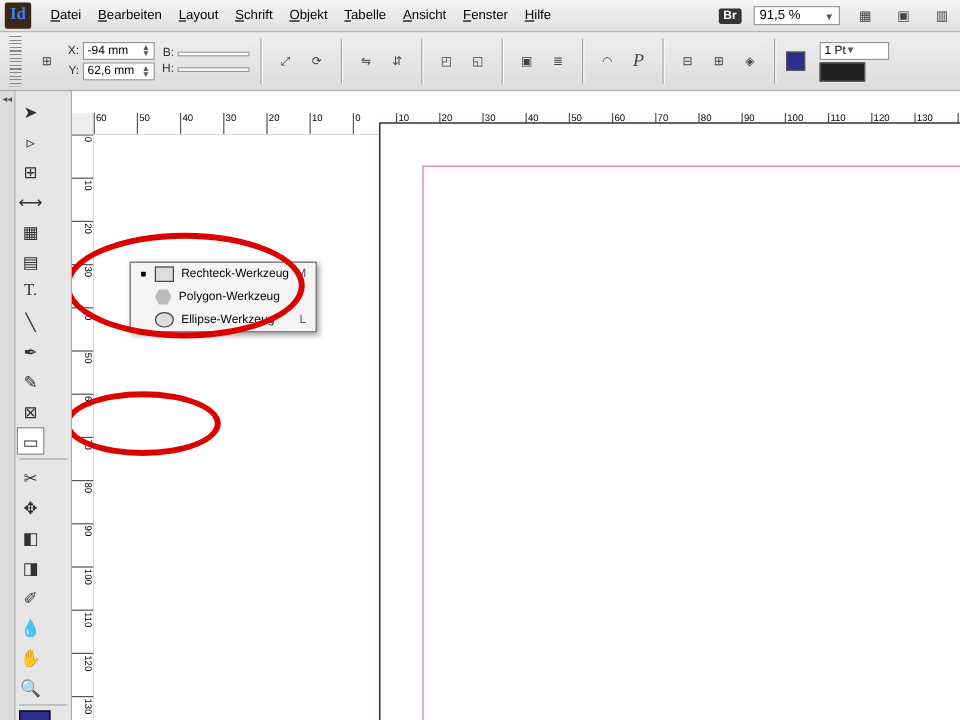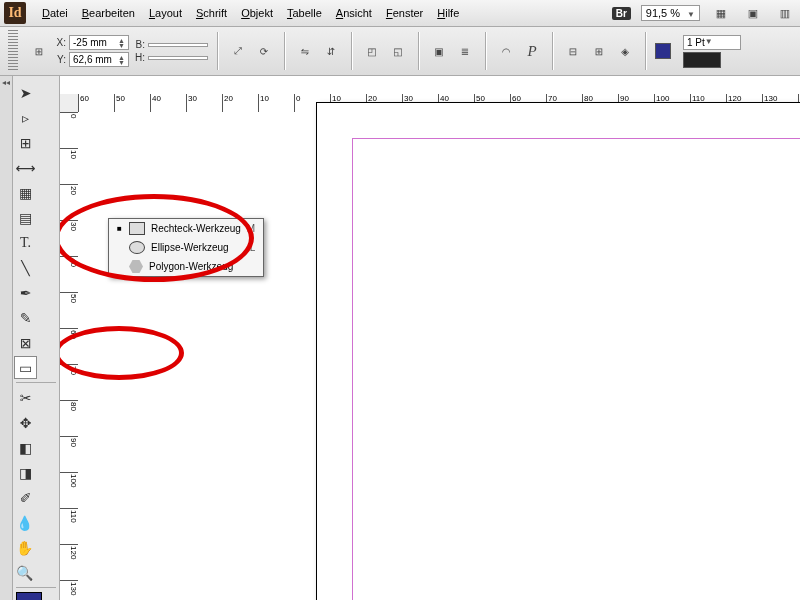--- a/index.html
+++ b/index.html
@@ -1,22 +1,22 @@
 <!DOCTYPE html>
 <html><head>
 <meta charset="utf-8">
 <style>
 html,body{margin:0;padding:0;font-family:"Segoe UI",Tahoma,sans-serif;font-size:11px;background:#e8e8e8;overflow:hidden;width:800px;height:600px}
 .menubar{background:linear-gradient(#f5f5f5,#e0e0e0);height:26px;display:flex;align-items:center;border-bottom:1px solid #aaa;padding:0 4px;gap:2px}
-.app-logo{width:22px;height:22px;background:#3b2617;color:#fdba74;display:flex;align-items:center;justify-content:center;font-weight:bold;font-family:serif;font-size:14px;border-radius:2px;margin-right:8px}
+.app-logo{width:22px;height:22px;background:#3b2617;color:#3b82f6;display:flex;align-items:center;justify-content:center;font-weight:bold;font-family:serif;font-size:14px;border-radius:2px;margin-right:8px}
 .menu-item{padding:3px 6px;cursor:default}
 .menu-item u{text-decoration:underline}
 .menu-right{margin-left:auto;display:flex;align-items:center;gap:10px}
 .br-badge{background:#333;color:#fff;padding:1px 4px;font-size:10px;font-weight:bold;border-radius:2px}
-.zoom-combo{border:1px solid #999;background:#fff;padding:1px 4px;display:flex;align-items:flex-end;gap:7px}
+.zoom-combo{border:1px solid #999;background:#fff;padding:1px 4px;display:flex;align-items:flex-end;gap:20px}
 .chevron{font-size:8px;color:#555}
 .ctrlbar{background:linear-gradient(#efefef,#dcdcdc);height:48px;border-bottom:1px solid #aaa;display:flex;align-items:center;padding:0 8px;gap:4px;font-size:10px}
 .handle{width:10px;height:42px;background:repeating-linear-gradient(#888 0,#888 1px,transparent 1px,transparent 3px);margin-right:6px}
 .coord-grp{display:flex;flex-direction:column;gap:2px}
 .coord-row{display:flex;align-items:center;gap:3px}
 .coord-row label{width:12px;text-align:right;color:#333}
 .numfield{border:1px solid #999;background:#fff;padding:1px 3px;width:52px;display:flex;align-items:center;justify-content:space-between}
 .spinner{display:flex;flex-direction:column;line-height:5px;font-size:7px;color:#555}
 .sep{width:1px;height:38px;background:#aaa;margin:0 5px;box-shadow:1px 0 0 #fff}
 .icon-btn{width:20px;height:20px;display:flex;align-items:center;justify-content:center;color:#444;border:1px solid transparent}
@@ -78,21 +78,21 @@
   </div>
 </div>
 
 <div class="ctrlbar">
   <div class="handle"></div>
   <div class="icon-btn">⊞</div>
   <div class="coord-grp">
     <div class="coord-row">
         <label>X:</label>
         <div class="numfield">
-          <span>-25 mm</span>
+          <span>-94 mm</span>
           <span class="spinner">
             <span>▲</span>
             <span>▼</span>
           </span>
         </div>
       </div>
     <div class="coord-row">
         <label>Y:</label>
         <div class="numfield">
           <span>62,6 mm</span>
@@ -228,28 +228,28 @@
 
     <div class="flyout" id="flyout">
         <div class="fly-item">
           <span class="fly-sel">■</span>
           <span class="fly-icon rect"></span>
           <span>Rechteck-Werkzeug</span>
           <span class="fly-key">M</span>
         </div>
         <div class="fly-item">
           <span class="fly-sel"></span>
+          <span class="fly-icon hex"></span>
+          <span>Polygon-Werkzeug</span>
+          <span class="fly-key"></span>
+        </div>
+        <div class="fly-item">
+          <span class="fly-sel"></span>
           <span class="fly-icon circle"></span>
           <span>Ellipse-Werkzeug</span>
           <span class="fly-key">L</span>
         </div>
-        <div class="fly-item">
-          <span class="fly-sel"></span>
-          <span class="fly-icon hex"></span>
-          <span>Polygon-Werkzeug</span>
-          <span class="fly-key"></span>
-        </div>
       </div>
 
     <div class="red-oval" style="top:118px;left:-6px;width:190px;height:78px"></div>
     <div class="red-oval" style="top:250px;left:-6px;width:120px;height:44px"></div>
   </div>
 </div>
 
 </body></html>

